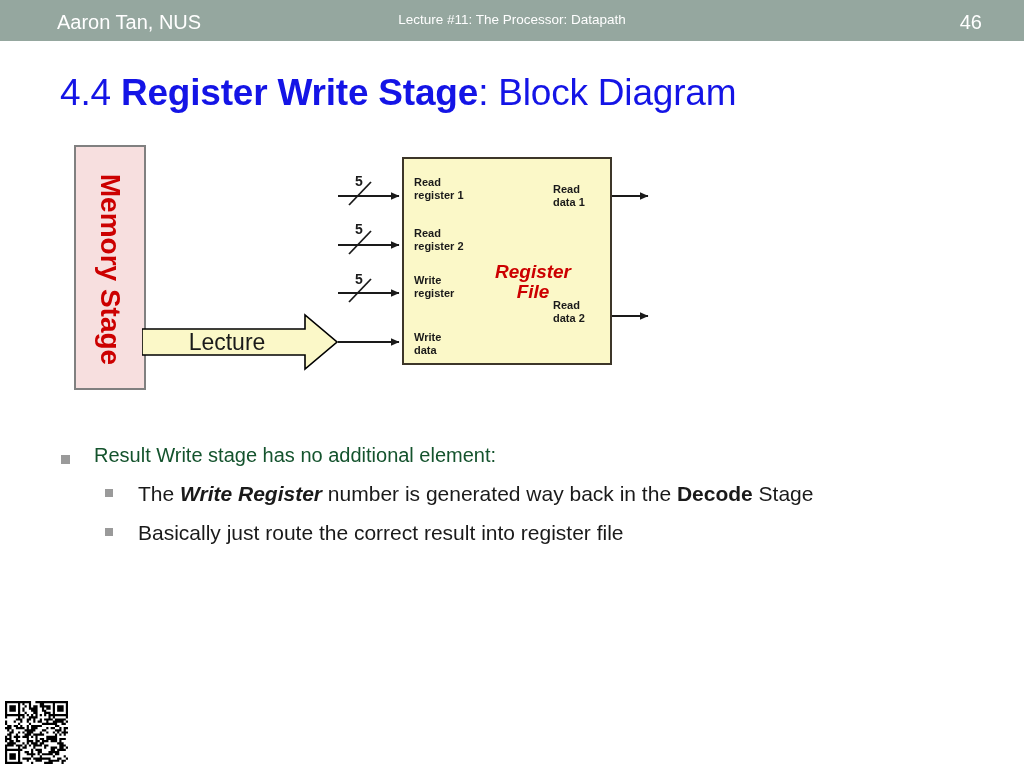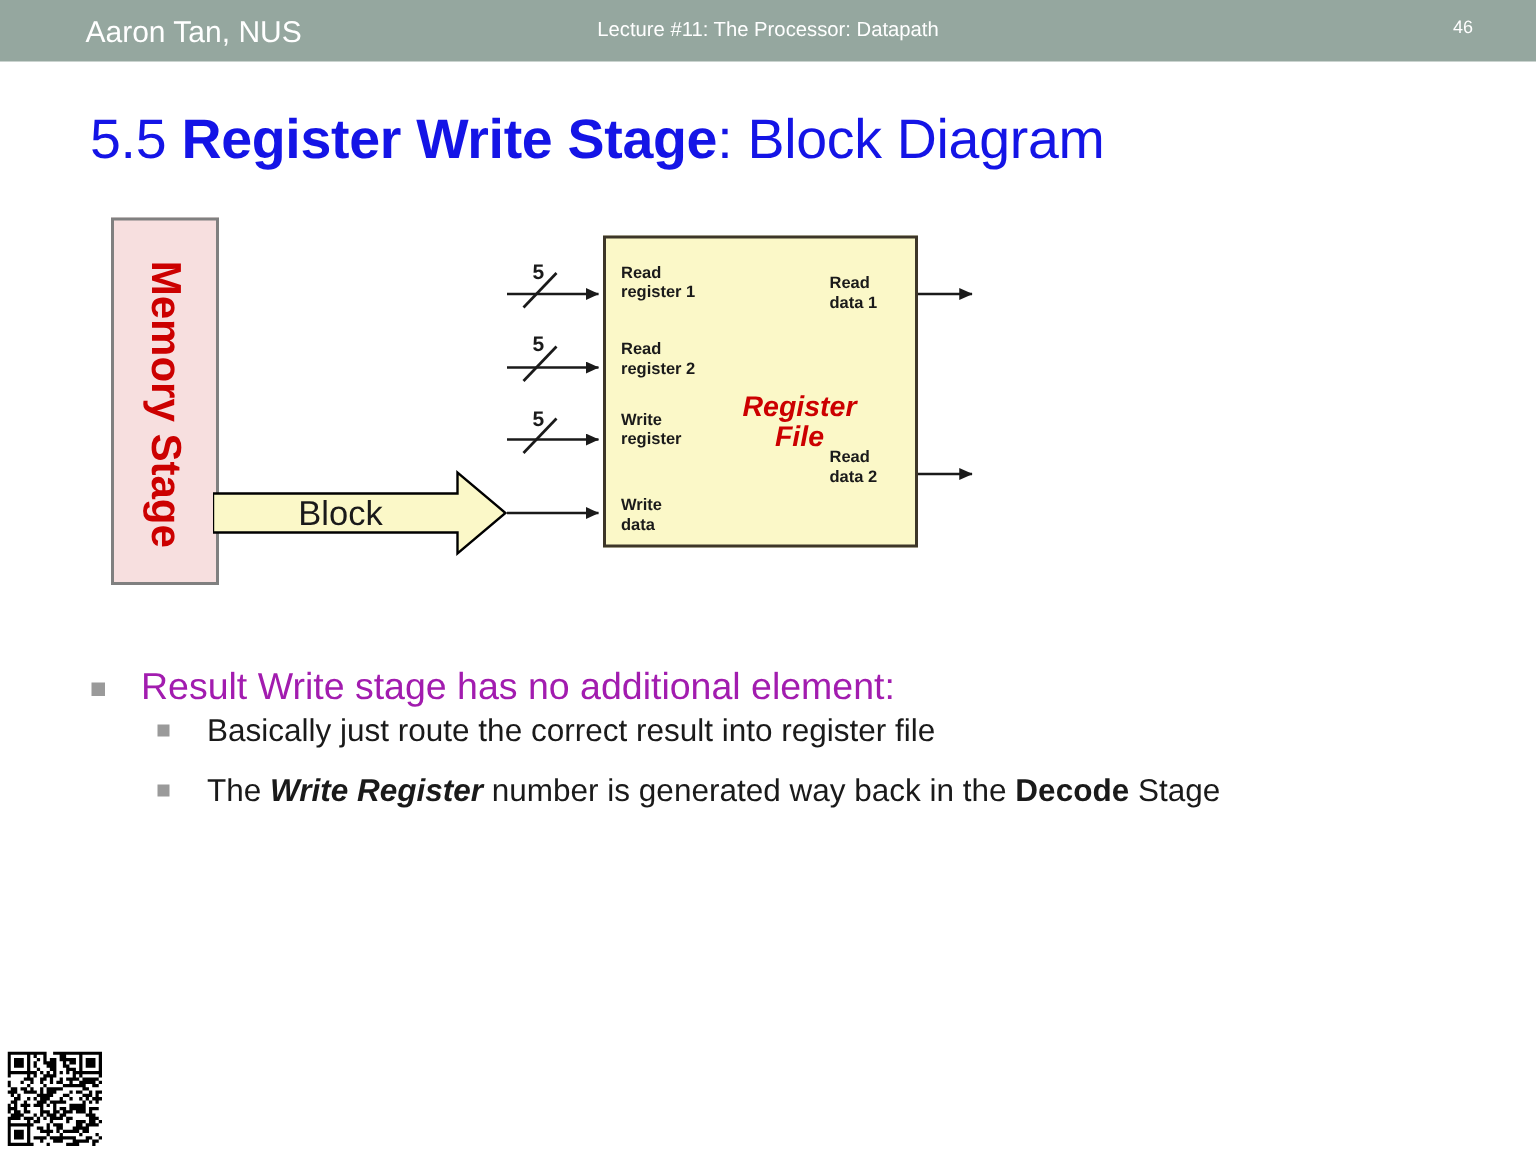--- a/index.html
+++ b/index.html
@@ -34,21 +34,21 @@
     left: 0; top: 12px;
     width: 1024px;
     text-align: center;
     font-size: 13.5px;
     color: #ffffff;
     white-space: nowrap;
   }
   #header-page {
     position: absolute;
     right: 42px; top: 11px;
-    font-size: 12px;
+    font-size: 20px;
     color: #ffffff;
   }
 
   
   #slide-title {
     position: absolute;
     left: 60px; top: 72px;
     font-size: 37px;
     color: #1414e6;
     white-space: nowrap;
@@ -153,23 +153,23 @@
 
   
   #bullets {
     position: absolute;
     left: 60px; top: 443px;
     width: 900px;
   }
   .bullet-l1 {
     position: relative;
     padding-left: 34px;
-    font-size: 25px;
-    color: #a21caf;
-    margin-bottom: 0;
+    font-size: 20px;
+    color: #14532d;
+    margin-bottom: 12px;
     line-height: 1.25;
   }
   .bullet-l2 {
     position: relative;
     padding-left: 78px;
     font-size: 21px;
     color: #1a1a1a;
     margin-bottom: 12px;
     line-height: 1.3;
   }
@@ -198,21 +198,21 @@
   }
 </style>
 </head>
 <body>
 
 <div id="header-bar"></div>
 <div id="header-author">Aaron Tan, NUS</div>
 <div id="header-lecture">Lecture #11: The Processor: Datapath</div>
 <div id="header-page">46</div>
 
-<div id="slide-title"><span>5.5 </span><span class="b">Register Write Stage</span><span>: Block Diagram</span></div>
+<div id="slide-title"><span>4.4 </span><span class="b">Register Write Stage</span><span>: Block Diagram</span></div>
 
 <div id="diagram">
 
   <svg width="1024" height="768" style="position:absolute;left:0;top:0;">
     <defs>
       <marker id="ah" markerWidth="9" markerHeight="8" refX="8.5" refY="4" orient="auto" markerUnits="userSpaceOnUse">
         <path d="M0,0 L9,4 L0,8 z" fill="#1a1a1a"></path>
       </marker>
     </defs>
 
@@ -235,21 +235,21 @@
     </g>
   </svg>
 
   <div id="memory-stage-box">
     <div id="memory-stage-label">Memory Stage</div>
   </div>
 
   <svg id="result-arrow-shape" viewBox="0 0 196 58">
     <polygon points="0,16 163,16 163,2 195,29 163,56 163,42 0,42" fill="#fbf8c8" stroke="#000000" stroke-width="1.6" stroke-linejoin="miter"></polygon>
   </svg>
-  <div id="result-arrow-label">Block</div>
+  <div id="result-arrow-label">Lecture</div>
 
   <div id="register-file-box"></div>
   <div id="register-file-title">Register
 File</div>
 
   <div class="port-label" id="port-read-register-1">Read
 register 1</div>
   <div class="port-label" id="port-read-register-2">Read
 register 2</div>
   <div class="port-label" id="port-write-register">Write
@@ -261,22 +261,22 @@
   <div class="port-label" id="port-read-data-2">Read
 data 2</div>
 
   <div class="bit-width" id="bitwidth-1">5</div>
   <div class="bit-width" id="bitwidth-2">5</div>
   <div class="bit-width" id="bitwidth-3">5</div>
 </div>
 
 <div id="bullets">
   <div class="bullet-l1">Result Write stage has no additional element:</div>
+  <div class="bullet-l2"><span>The </span><span class="bi">Write Register</span><span> number is generated way back in the </span><span class="bo">Decode</span><span> Stage</span></div>
   <div class="bullet-l2">Basically just route the correct result into register file</div>
-  <div class="bullet-l2"><span>The </span><span class="bi">Write Register</span><span> number is generated way back in the </span><span class="bo">Decode</span><span> Stage</span></div>
 </div>
 
 <svg id="qr-code" viewBox="0 0 29 29">
   <rect width="29" height="29" fill="#ffffff"></rect>
   <g fill="#000000" id="qr-cells">
       <path d="M0,0h1v1h-1zM1,0h1v1h-1zM2,0h1v1h-1zM3,0h1v1h-1zM4,0h1v1h-1zM5,0h1v1h-1zM6,0h1v1h-1zM7,0h1v1h-1zM8,0h1v1h-1zM9,0h1v1h-1zM10,0h1v1h-1zM11,0h1v1h-1zM14,0h1v1h-1zM15,0h1v1h-1zM16,0h1v1h-1zM17,0h1v1h-1zM18,0h1v1h-1zM19,0h1v1h-1zM20,0h1v1h-1zM21,0h1v1h-1zM22,0h1v1h-1zM23,0h1v1h-1zM24,0h1v1h-1zM25,0h1v1h-1zM26,0h1v1h-1zM27,0h1v1h-1zM28,0h1v1h-1zM0,1h1v1h-1zM6,1h1v1h-1zM8,1h1v1h-1zM11,1h1v1h-1zM16,1h1v1h-1zM17,1h1v1h-1zM22,1h1v1h-1zM28,1h1v1h-1zM0,2h1v1h-1zM2,2h1v1h-1zM3,2h1v1h-1zM4,2h1v1h-1zM6,2h1v1h-1zM9,2h1v1h-1zM11,2h1v1h-1zM13,2h1v1h-1zM14,2h1v1h-1zM16,2h1v1h-1zM17,2h1v1h-1zM18,2h1v1h-1zM19,2h1v1h-1zM20,2h1v1h-1zM22,2h1v1h-1zM24,2h1v1h-1zM25,2h1v1h-1zM26,2h1v1h-1zM28,2h1v1h-1zM0,3h1v1h-1zM2,3h1v1h-1zM3,3h1v1h-1zM4,3h1v1h-1zM6,3h1v1h-1zM8,3h1v1h-1zM11,3h1v1h-1zM12,3h1v1h-1zM13,3h1v1h-1zM14,3h1v1h-1zM17,3h1v1h-1zM19,3h1v1h-1zM20,3h1v1h-1zM22,3h1v1h-1zM24,3h1v1h-1zM25,3h1v1h-1zM26,3h1v1h-1zM28,3h1v1h-1zM0,4h1v1h-1zM2,4h1v1h-1zM3,4h1v1h-1zM4,4h1v1h-1zM6,4h1v1h-1zM8,4h1v1h-1zM12,4h1v1h-1zM13,4h1v1h-1zM14,4h1v1h-1zM17,4h1v1h-1zM18,4h1v1h-1zM22,4h1v1h-1zM24,4h1v1h-1zM25,4h1v1h-1zM26,4h1v1h-1zM28,4h1v1h-1zM0,5h1v1h-1zM6,5h1v1h-1zM9,5h1v1h-1zM13,5h1v1h-1zM14,5h1v1h-1zM18,5h1v1h-1zM19,5h1v1h-1zM20,5h1v1h-1zM22,5h1v1h-1zM28,5h1v1h-1zM0,6h1v1h-1zM1,6h1v1h-1zM2,6h1v1h-1zM3,6h1v1h-1zM4,6h1v1h-1zM5,6h1v1h-1zM6,6h1v1h-1zM7,6h1v1h-1zM8,6h1v1h-1zM10,6h1v1h-1zM12,6h1v1h-1zM14,6h1v1h-1zM16,6h1v1h-1zM18,6h1v1h-1zM20,6h1v1h-1zM21,6h1v1h-1zM22,6h1v1h-1zM23,6h1v1h-1zM24,6h1v1h-1zM25,6h1v1h-1zM26,6h1v1h-1zM27,6h1v1h-1zM28,6h1v1h-1zM0,7h1v1h-1zM6,7h1v1h-1zM8,7h1v1h-1zM11,7h1v1h-1zM12,7h1v1h-1zM13,7h1v1h-1zM14,7h1v1h-1zM20,7h1v1h-1zM22,7h1v1h-1zM28,7h1v1h-1zM5,8h1v1h-1zM6,8h1v1h-1zM7,8h1v1h-1zM10,8h1v1h-1zM11,8h1v1h-1zM13,8h1v1h-1zM16,8h1v1h-1zM18,8h1v1h-1zM19,8h1v1h-1zM20,8h1v1h-1zM21,8h1v1h-1zM23,8h1v1h-1zM24,8h1v1h-1zM25,8h1v1h-1zM26,8h1v1h-1zM27,8h1v1h-1zM0,9h1v1h-1zM4,9h1v1h-1zM7,9h1v1h-1zM10,9h1v1h-1zM13,9h1v1h-1zM15,9h1v1h-1zM16,9h1v1h-1zM19,9h1v1h-1zM22,9h1v1h-1zM23,9h1v1h-1zM24,9h1v1h-1zM25,9h1v1h-1zM26,9h1v1h-1zM28,9h1v1h-1zM0,10h1v1h-1zM6,10h1v1h-1zM11,10h1v1h-1zM17,10h1v1h-1zM18,10h1v1h-1zM19,10h1v1h-1zM20,10h1v1h-1zM21,10h1v1h-1zM22,10h1v1h-1zM23,10h1v1h-1zM26,10h1v1h-1zM27,10h1v1h-1zM1,11h1v1h-1zM2,11h1v1h-1zM4,11h1v1h-1zM5,11h1v1h-1zM7,11h1v1h-1zM10,11h1v1h-1zM12,11h1v1h-1zM13,11h1v1h-1zM14,11h1v1h-1zM15,11h1v1h-1zM16,11h1v1h-1zM23,11h1v1h-1zM24,11h1v1h-1zM0,12h1v1h-1zM1,12h1v1h-1zM2,12h1v1h-1zM5,12h1v1h-1zM6,12h1v1h-1zM7,12h1v1h-1zM8,12h1v1h-1zM10,12h1v1h-1zM12,12h1v1h-1zM13,12h1v1h-1zM14,12h1v1h-1zM19,12h1v1h-1zM21,12h1v1h-1zM22,12h1v1h-1zM25,12h1v1h-1zM27,12h1v1h-1zM28,12h1v1h-1zM1,13h1v1h-1zM3,13h1v1h-1zM9,13h1v1h-1zM10,13h1v1h-1zM11,13h1v1h-1zM12,13h1v1h-1zM13,13h1v1h-1zM17,13h1v1h-1zM18,13h1v1h-1zM23,13h1v1h-1zM24,13h1v1h-1zM25,13h1v1h-1zM27,13h1v1h-1zM2,14h1v1h-1zM3,14h1v1h-1zM6,14h1v1h-1zM8,14h1v1h-1zM10,14h1v1h-1zM11,14h1v1h-1zM12,14h1v1h-1zM16,14h1v1h-1zM19,14h1v1h-1zM22,14h1v1h-1zM24,14h1v1h-1zM26,14h1v1h-1zM27,14h1v1h-1zM28,14h1v1h-1zM1,15h1v1h-1zM2,15h1v1h-1zM5,15h1v1h-1zM9,15h1v1h-1zM10,15h1v1h-1zM11,15h1v1h-1zM13,15h1v1h-1zM14,15h1v1h-1zM15,15h1v1h-1zM16,15h1v1h-1zM17,15h1v1h-1zM23,15h1v1h-1zM25,15h1v1h-1zM27,15h1v1h-1zM0,16h1v1h-1zM2,16h1v1h-1zM4,16h1v1h-1zM5,16h1v1h-1zM6,16h1v1h-1zM8,16h1v1h-1zM9,16h1v1h-1zM10,16h1v1h-1zM12,16h1v1h-1zM14,16h1v1h-1zM19,16h1v1h-1zM20,16h1v1h-1zM21,16h1v1h-1zM22,16h1v1h-1zM23,16h1v1h-1zM0,17h1v1h-1zM1,17h1v1h-1zM2,17h1v1h-1zM5,17h1v1h-1zM10,17h1v1h-1zM14,17h1v1h-1zM16,17h1v1h-1zM17,17h1v1h-1zM19,17h1v1h-1zM20,17h1v1h-1zM21,17h1v1h-1zM22,17h1v1h-1zM23,17h1v1h-1zM25,17h1v1h-1zM26,17h1v1h-1zM27,17h1v1h-1zM0,18h1v1h-1zM2,18h1v1h-1zM3,18h1v1h-1zM5,18h1v1h-1zM6,18h1v1h-1zM10,18h1v1h-1zM11,18h1v1h-1zM12,18h1v1h-1zM14,18h1v1h-1zM15,18h1v1h-1zM17,18h1v1h-1zM18,18h1v1h-1zM19,18h1v1h-1zM21,18h1v1h-1zM22,18h1v1h-1zM23,18h1v1h-1zM25,18h1v1h-1zM1,19h1v1h-1zM2,19h1v1h-1zM3,19h1v1h-1zM4,19h1v1h-1zM8,19h1v1h-1zM10,19h1v1h-1zM12,19h1v1h-1zM13,19h1v1h-1zM14,19h1v1h-1zM16,19h1v1h-1zM17,19h1v1h-1zM24,19h1v1h-1zM25,19h1v1h-1zM26,19h1v1h-1zM0,20h1v1h-1zM1,20h1v1h-1zM2,20h1v1h-1zM3,20h1v1h-1zM5,20h1v1h-1zM6,20h1v1h-1zM7,20h1v1h-1zM9,20h1v1h-1zM11,20h1v1h-1zM13,20h1v1h-1zM14,20h1v1h-1zM15,20h1v1h-1zM16,20h1v1h-1zM18,20h1v1h-1zM19,20h1v1h-1zM25,20h1v1h-1zM26,20h1v1h-1zM27,20h1v1h-1zM0,21h1v1h-1zM6,21h1v1h-1zM8,21h1v1h-1zM9,21h1v1h-1zM13,21h1v1h-1zM18,21h1v1h-1zM21,21h1v1h-1zM22,21h1v1h-1zM23,21h1v1h-1zM25,21h1v1h-1zM26,21h1v1h-1zM28,21h1v1h-1zM0,22h1v1h-1zM1,22h1v1h-1zM2,22h1v1h-1zM3,22h1v1h-1zM4,22h1v1h-1zM5,22h1v1h-1zM6,22h1v1h-1zM7,22h1v1h-1zM12,22h1v1h-1zM14,22h1v1h-1zM15,22h1v1h-1zM16,22h1v1h-1zM21,22h1v1h-1zM22,22h1v1h-1zM24,22h1v1h-1zM25,22h1v1h-1zM26,22h1v1h-1zM27,22h1v1h-1zM0,23h1v1h-1zM6,23h1v1h-1zM9,23h1v1h-1zM10,23h1v1h-1zM12,23h1v1h-1zM15,23h1v1h-1zM16,23h1v1h-1zM20,23h1v1h-1zM21,23h1v1h-1zM22,23h1v1h-1zM23,23h1v1h-1zM24,23h1v1h-1zM0,24h1v1h-1zM2,24h1v1h-1zM3,24h1v1h-1zM4,24h1v1h-1zM6,24h1v1h-1zM10,24h1v1h-1zM11,24h1v1h-1zM12,24h1v1h-1zM13,24h1v1h-1zM15,24h1v1h-1zM17,24h1v1h-1zM18,24h1v1h-1zM19,24h1v1h-1zM20,24h1v1h-1zM21,24h1v1h-1zM23,24h1v1h-1zM24,24h1v1h-1zM0,25h1v1h-1zM2,25h1v1h-1zM3,25h1v1h-1zM4,25h1v1h-1zM6,25h1v1h-1zM12,25h1v1h-1zM16,25h1v1h-1zM22,25h1v1h-1zM27,25h1v1h-1zM0,26h1v1h-1zM2,26h1v1h-1zM3,26h1v1h-1zM4,26h1v1h-1zM6,26h1v1h-1zM8,26h1v1h-1zM9,26h1v1h-1zM10,26h1v1h-1zM11,26h1v1h-1zM13,26h1v1h-1zM14,26h1v1h-1zM15,26h1v1h-1zM16,26h1v1h-1zM17,26h1v1h-1zM18,26h1v1h-1zM19,26h1v1h-1zM20,26h1v1h-1zM24,26h1v1h-1zM25,26h1v1h-1zM28,26h1v1h-1zM0,27h1v1h-1zM6,27h1v1h-1zM10,27h1v1h-1zM14,27h1v1h-1zM15,27h1v1h-1zM16,27h1v1h-1zM20,27h1v1h-1zM21,27h1v1h-1zM22,27h1v1h-1zM23,27h1v1h-1zM24,27h1v1h-1zM26,27h1v1h-1zM27,27h1v1h-1zM0,28h1v1h-1zM1,28h1v1h-1zM2,28h1v1h-1zM3,28h1v1h-1zM4,28h1v1h-1zM5,28h1v1h-1zM6,28h1v1h-1zM7,28h1v1h-1zM12,28h1v1h-1zM18,28h1v1h-1zM19,28h1v1h-1zM20,28h1v1h-1zM21,28h1v1h-1zM26,28h1v1h-1z"></path>
     </g>
 </svg>
 
 </body></html>

